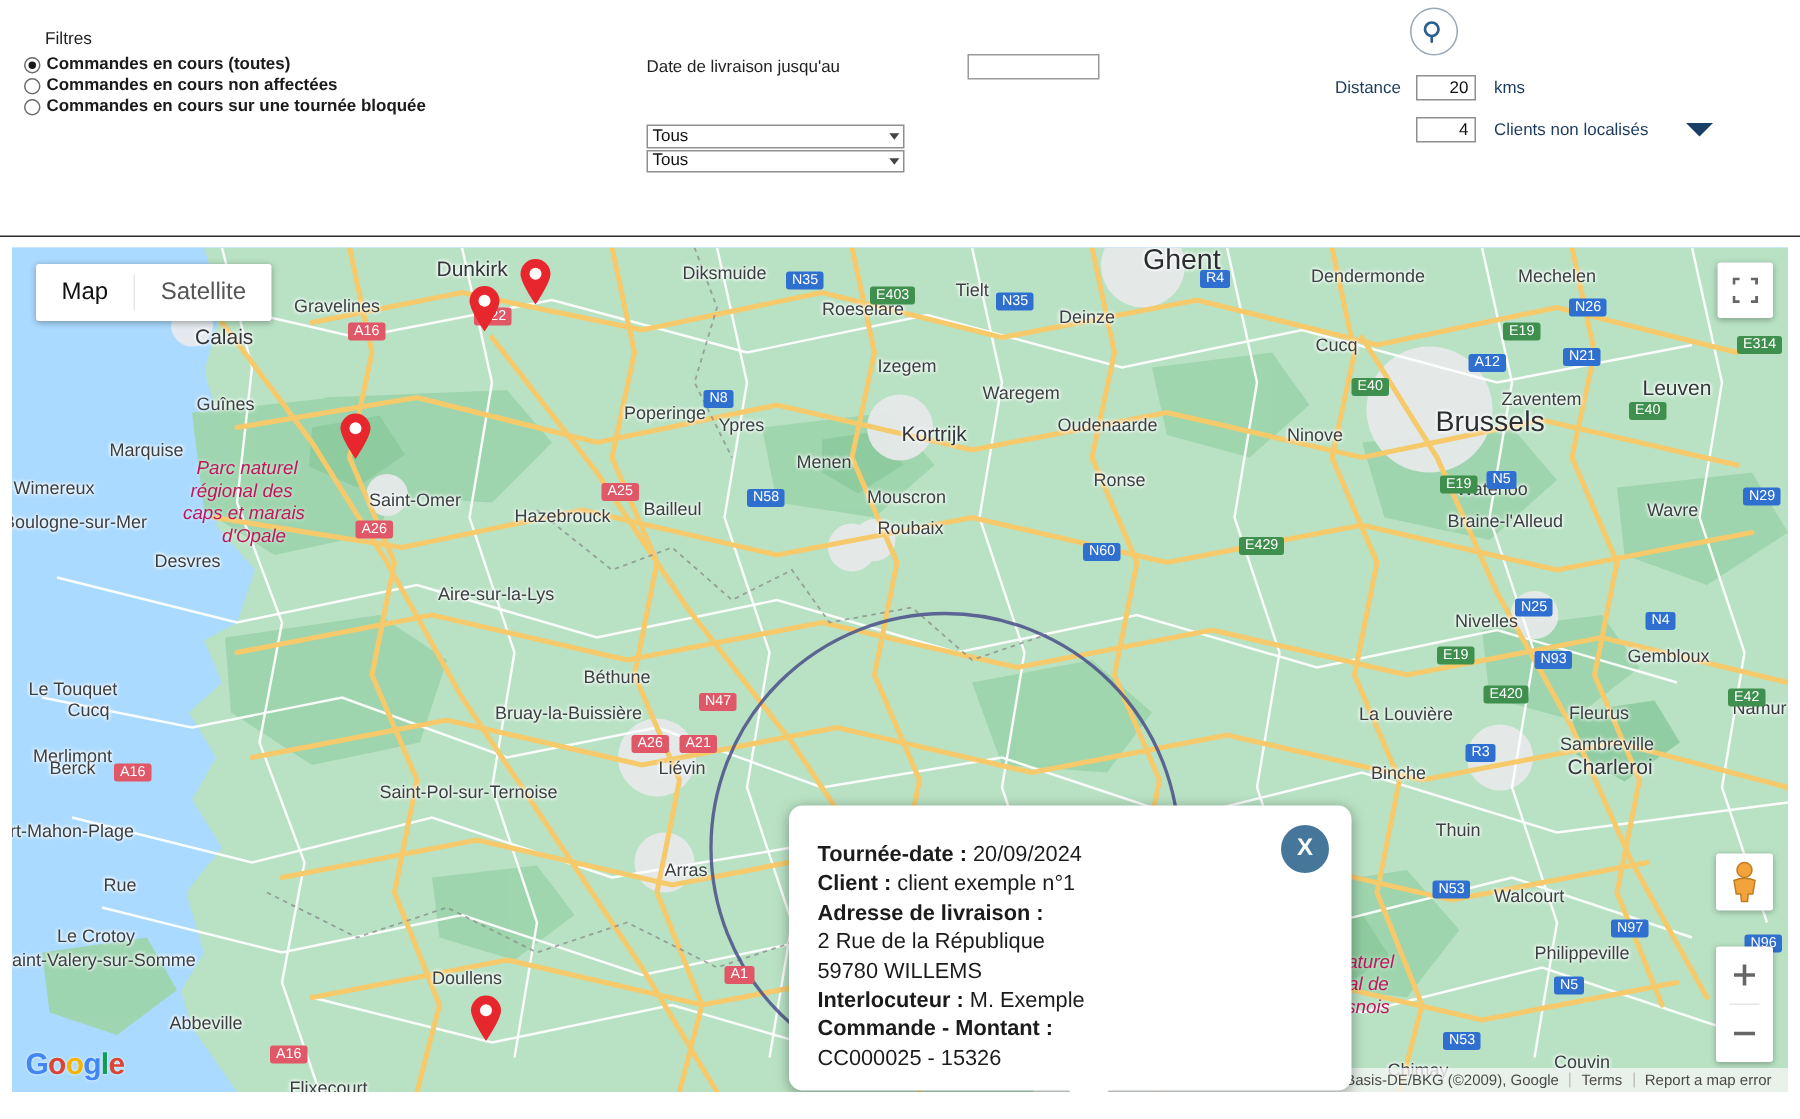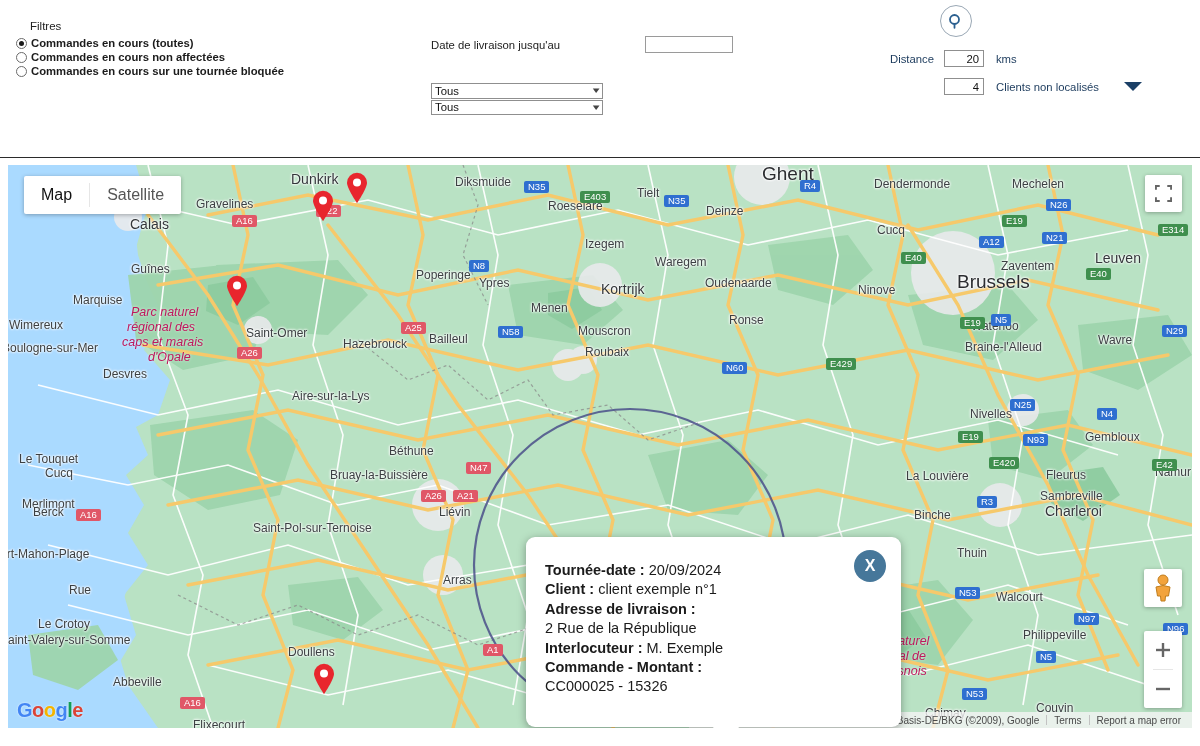--- a/index.html
+++ b/index.html
@@ -689,18 +689,19 @@
     <span>Report a map error</span>
   </div>
 
   <div class="infowindow">
     <div class="iw-close">X</div>
     <div class="iw-body" id="iw-body">
         <div><b>Tournée-date :</b><span> 20/09/2024</span></div>
         <div><b>Client :</b><span> client exemple n°1</span></div>
         <div><b>Adresse de livraison :</b></div>
         <div><span>2 Rue de la République</span></div>
+        <div><span>59780 WILLEMS</span></div>
         <div><b>Interlocuteur :</b><span> M. Exemple</span></div>
         <div><b>Commande - Montant :</b></div>
         <div><span>CC000025 - 15326</span></div>
       </div>
   </div>
 </div>
 
 </body></html>

